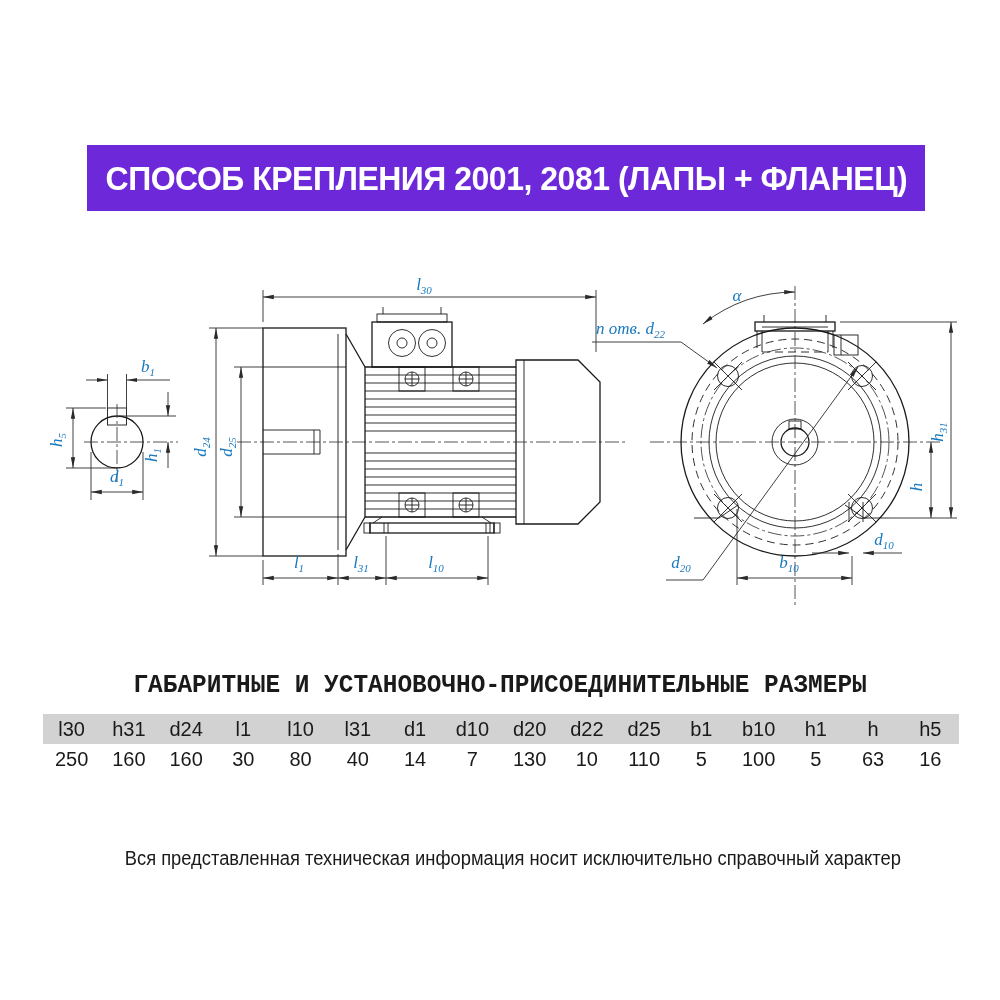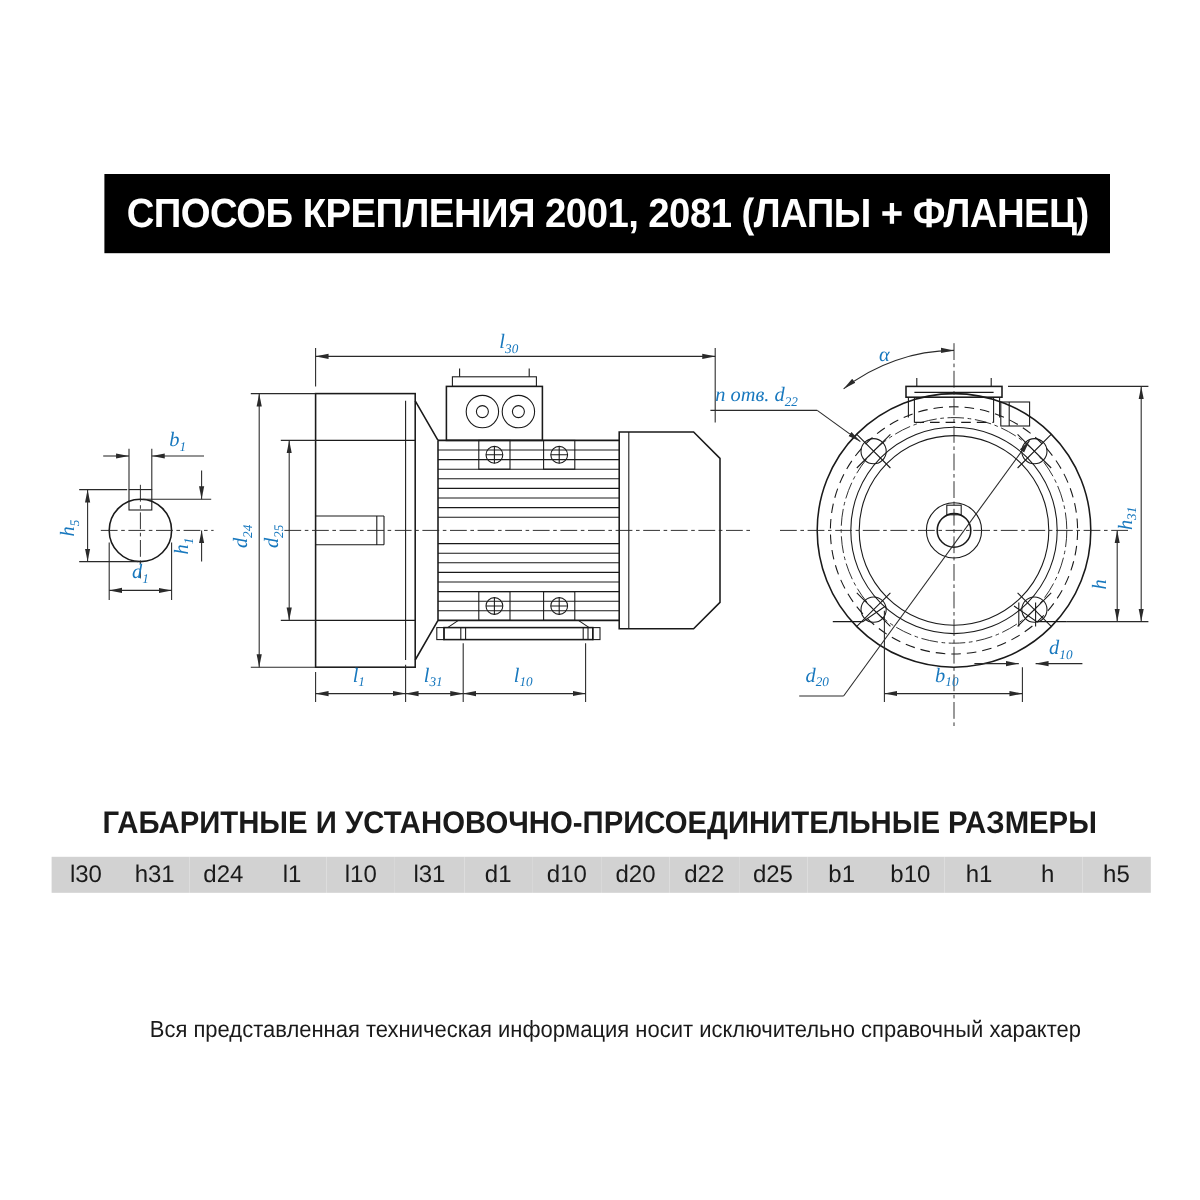--- a/index.html
+++ b/index.html
@@ -3,37 +3,37 @@
 <meta charset="utf-8">
 <style>
   html,body{margin:0;padding:0;}
   body{
     width:1000px;height:1000px;position:relative;background:#ffffff;
     font-family:"Liberation Sans",sans-serif;color:#1a1a1a;overflow:hidden;
   }
   
   .banner{
     position:absolute;left:87px;top:145px;width:838px;height:66px;
-    background:#000000;display:flex;align-items:center;justify-content:center;
+    background:#6d28d9;display:flex;align-items:center;justify-content:center;
   }
   .banner-text{
     color:#ffffff;font-weight:bold;font-size:34px;white-space:nowrap;
     display:inline-block;transform:scaleX(.94);letter-spacing:-.5px;
   }
   
   svg.drawing{position:absolute;left:0;top:0;width:1000px;height:1000px;}
   .ol{fill:none;stroke:#1a1a1a;stroke-width:1.3;}
   .tl{fill:none;stroke:#1a1a1a;stroke-width:.9;}
   .dim,.ext{fill:none;stroke:#2a2a2a;stroke-width:.9;}
   .cl{fill:none;stroke:#2a2a2a;stroke-width:.8;stroke-dasharray:14 3 3 3;}
   .hid{fill:none;stroke:#1a1a1a;stroke-width:.9;stroke-dasharray:8 5;}
   .lbl{fill:#1878be;font-family:"Liberation Serif",serif;font-style:italic;font-size:17px;}
   .lbl .sub{font-size:11px;}
   
-  .section-title{position:absolute;left:0;top:670px;width:1000px;text-align:center;}
+  .section-title{position:absolute;left:0;top:670px;width:1000px;text-align:center;font-family:Liberation Mono, monospace;}
   .section-title span{
     display:inline-block;font-weight:bold;font-size:26px;transform:scaleX(.94);white-space:nowrap;
   }
   
   .dim-table-wrap{position:absolute;left:43px;top:714px;width:916px;}
   table.dims{border-collapse:collapse;table-layout:fixed;width:100%;}
   table.dims td{
     text-align:center;font-size:20px;font-weight:400;height:30px;padding:0;
     white-space:nowrap;color:#1a1a1a;
   }
@@ -221,19 +221,37 @@
       <td>d10</td>
       <td>d20</td>
       <td>d22</td>
       <td>d25</td>
       <td>b1</td>
       <td>b10</td>
       <td>h1</td>
       <td>h</td>
       <td>h5</td>
     </tr>
+    <tr>
+      <td>250</td>
+      <td>160</td>
+      <td>160</td>
+      <td>30</td>
+      <td>80</td>
+      <td>40</td>
+      <td>14</td>
+      <td>7</td>
+      <td>130</td>
+      <td>10</td>
+      <td>110</td>
+      <td>5</td>
+      <td>100</td>
+      <td>5</td>
+      <td>63</td>
+      <td>16</td>
+    </tr>
   </tbody>
     </table>
 </div>
 
 <div class="footer-note">
   <p><span>Вся представленная техническая информация носит исключительно справочный характер</span></p>
 </div>
 
 </body></html>

